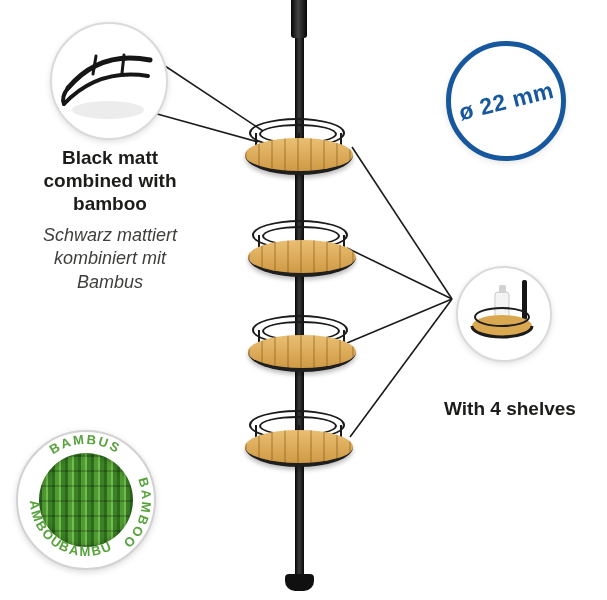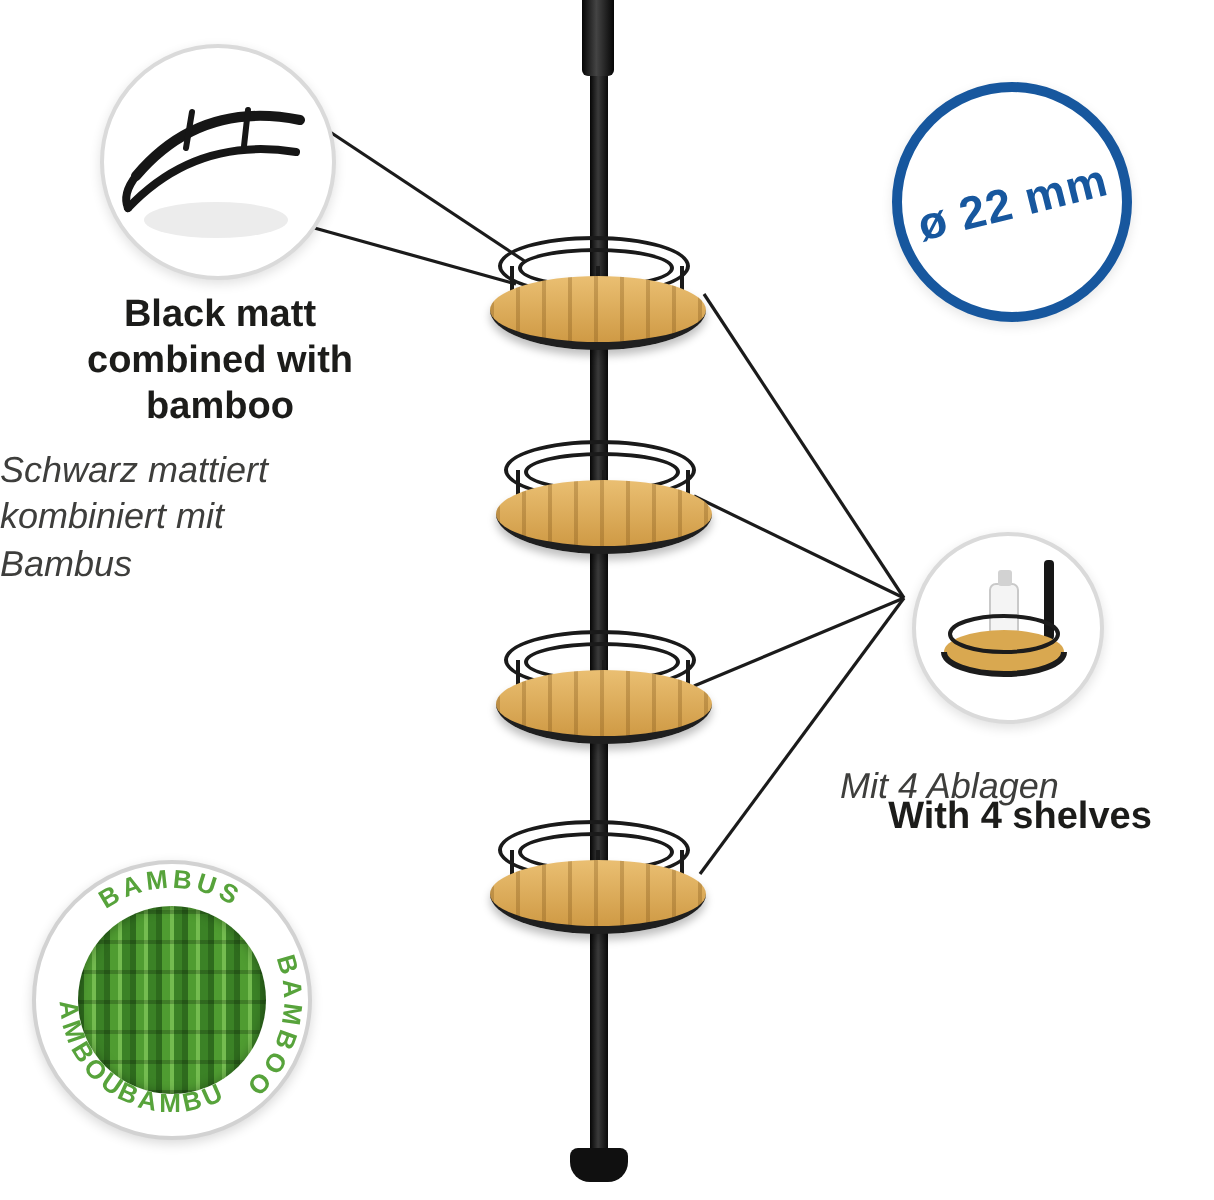--- a/index.html
+++ b/index.html
@@ -45,21 +45,21 @@
   #diameter-badge{position:absolute;left:446px;top:41px;width:110px;height:110px;z-index:4;
         border-radius:50%;background:#ffffff;border:5px solid #17579e;
         display:flex;align-items:center;justify-content:center;
         box-shadow:0 2px 6px rgba(0,0,0,0.10);}
   #diameter-badge .lbl{transform:rotate(-14deg);color:#17579e;font-weight:bold;
         font-size:23px;white-space:nowrap;letter-spacing:0.5px;}
   
   .feature-title{position:absolute;font-weight:bold;color:#1c1c1a;font-size:19px;
         line-height:1.22;text-align:center;white-space:pre-line;z-index:4;}
   .feature-sub{position:absolute;font-style:italic;color:#3e3e3c;font-size:18px;
-        line-height:1.3;white-space:pre-line;z-index:4;}
+        line-height:1.3;text-align:center;white-space:pre-line;z-index:4;}
   #feature1-title{left:8px;top:146px;width:204px;text-align:center;}
   #feature1-sub{left:0px;top:224px;width:220px;}
   #feature2-title{left:420px;top:350px;width:180px;margin-top:47px;}
   #feature2-sub{left:420px;top:382px;width:180px;}
   
   #bamboo-badge{position:absolute;left:16px;top:430px;width:140px;height:140px;z-index:4;}
   #bamboo-badge .ring{position:absolute;left:0;top:0;width:140px;height:140px;box-sizing:border-box;
         border-radius:50%;background:#ffffff;border:2px solid #d2d2d2;
         box-shadow:0 2px 6px rgba(0,0,0,0.15);}
   #bamboo-badge .photo{position:absolute;left:23px;top:23px;width:94px;height:94px;border-radius:50%;
@@ -149,21 +149,20 @@
   </div>
 
   <div class="feature-title" id="feature1-title">Black matt
 combined with
 bamboo</div>
   <div class="feature-sub" id="feature1-sub">Schwarz mattiert
 kombiniert mit
 Bambus</div>
 
   <div class="feature-title" id="feature2-title">With 4 shelves</div>
-  <div class="feature-sub" id="feature2-sub">Mit 4 Ablagen</div>
 
   <div id="bamboo-badge">
     <div class="ring"></div>
     <div class="photo"></div>
     <svg width="140" height="140" viewBox="0 0 140 140">
       <defs>
         <path id="arc-top" d="M 14,70 A 56 56 0 1 1 70,126" fill="none"></path>
         <path id="arc-bottom" d="M 14,70 A 56 56 0 0 0 126,70" fill="none"></path>
       </defs>
       <text class="badge-text">

